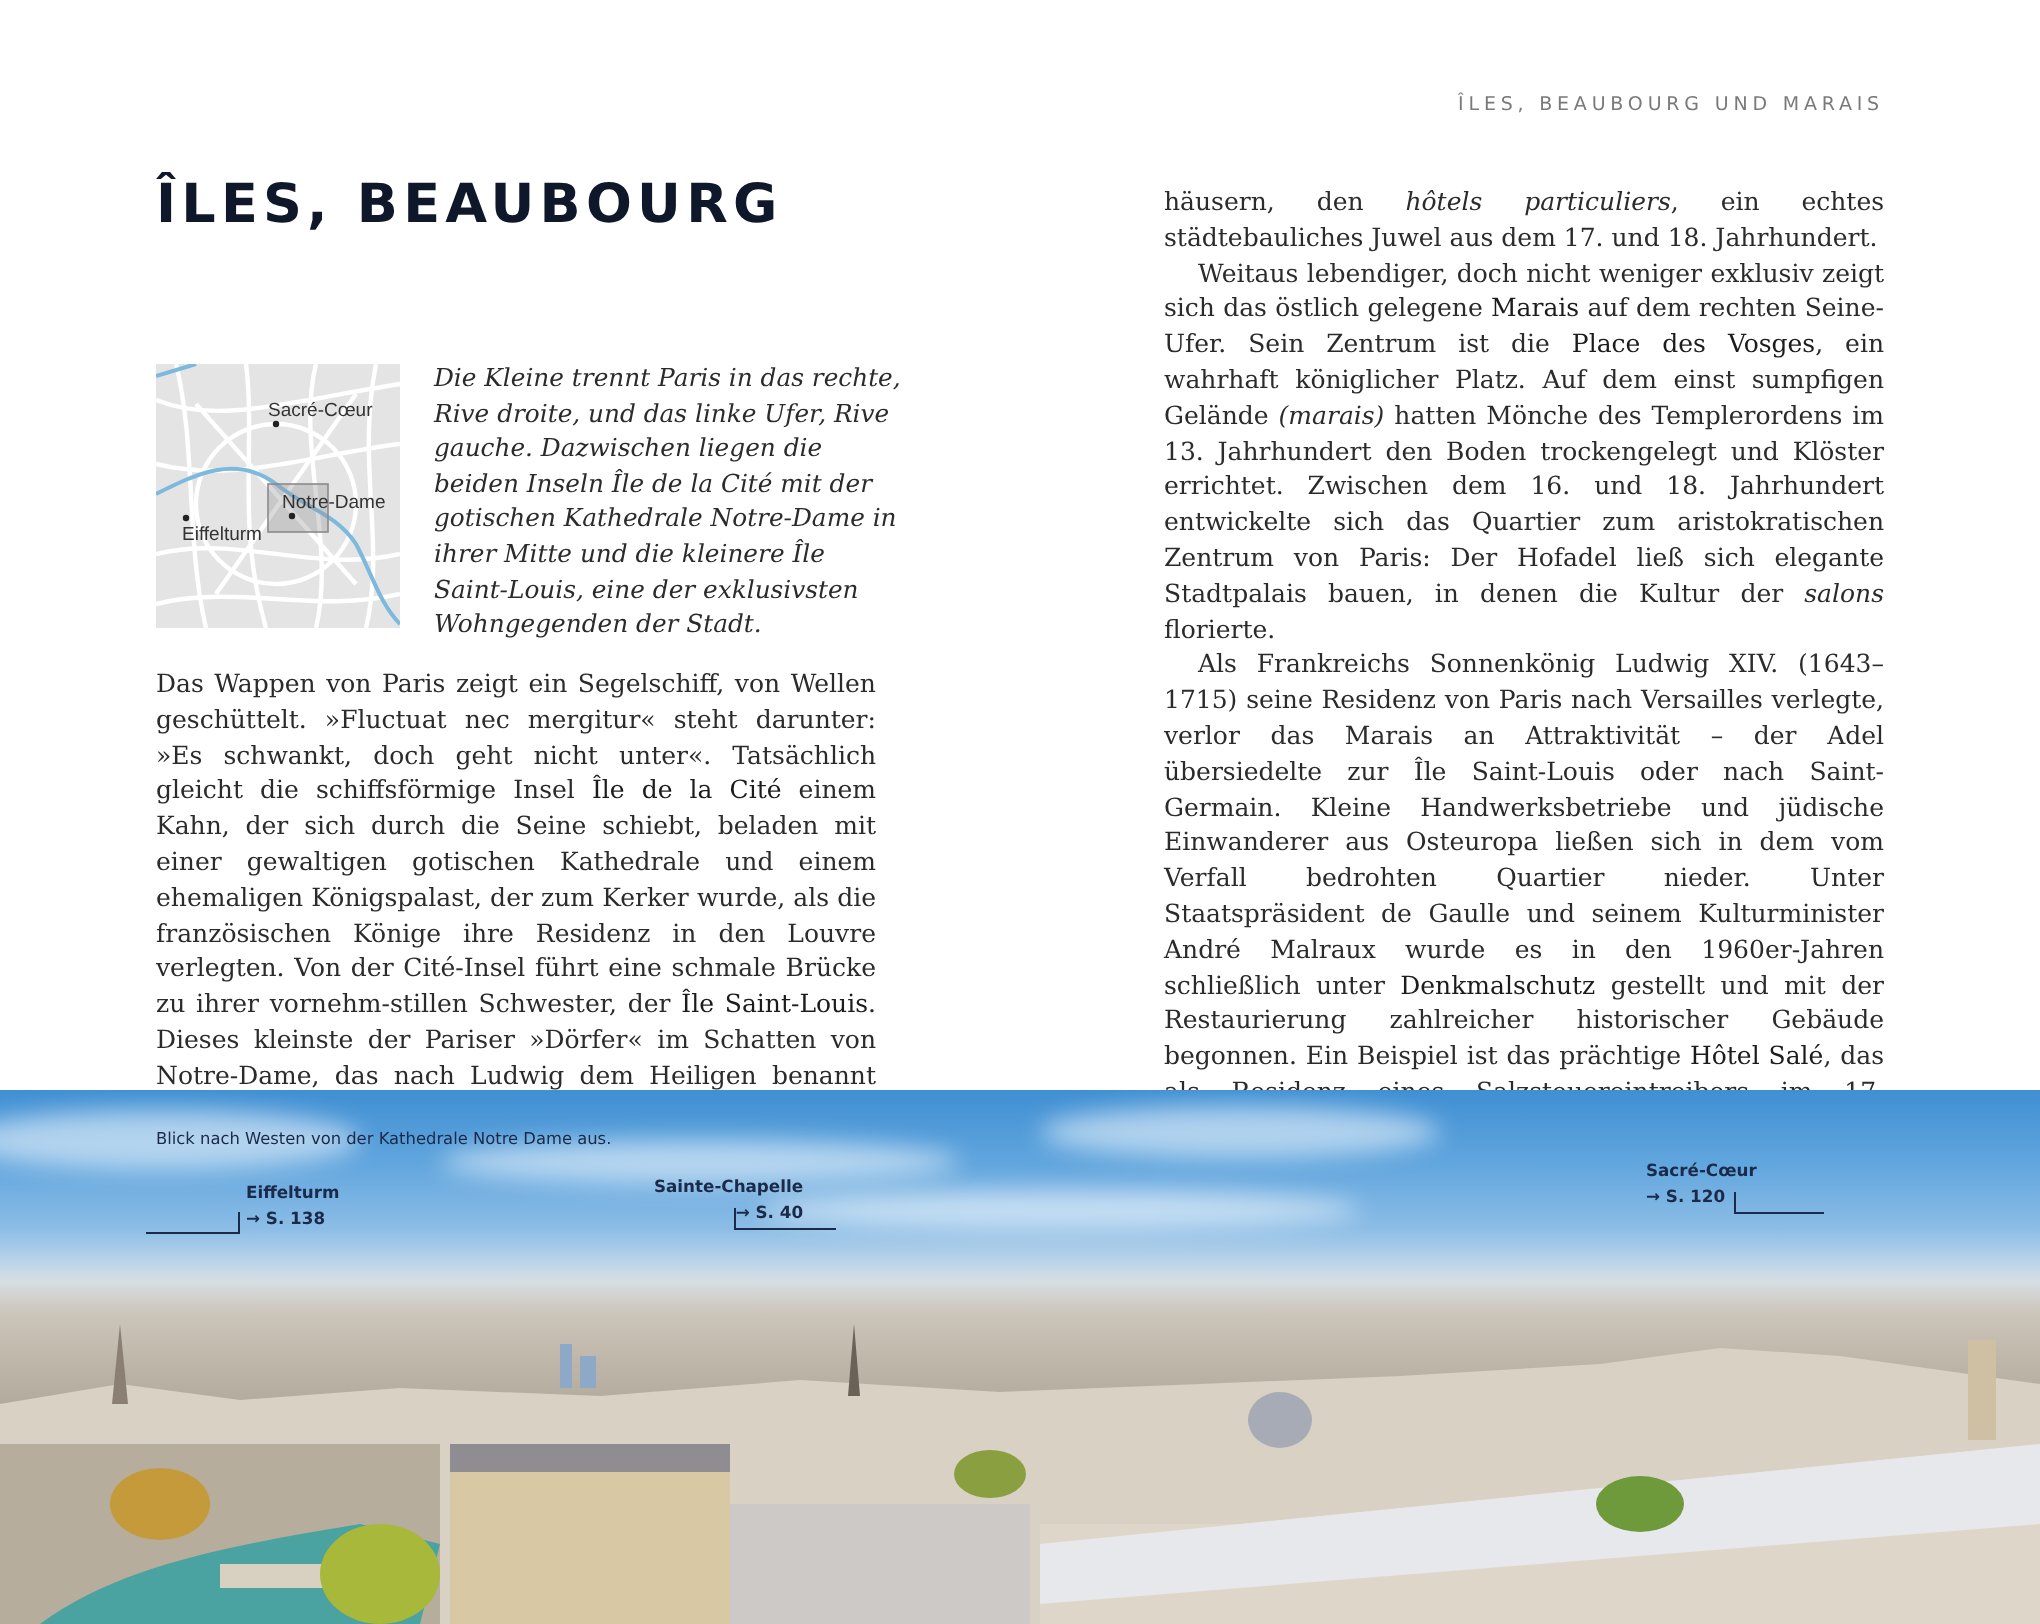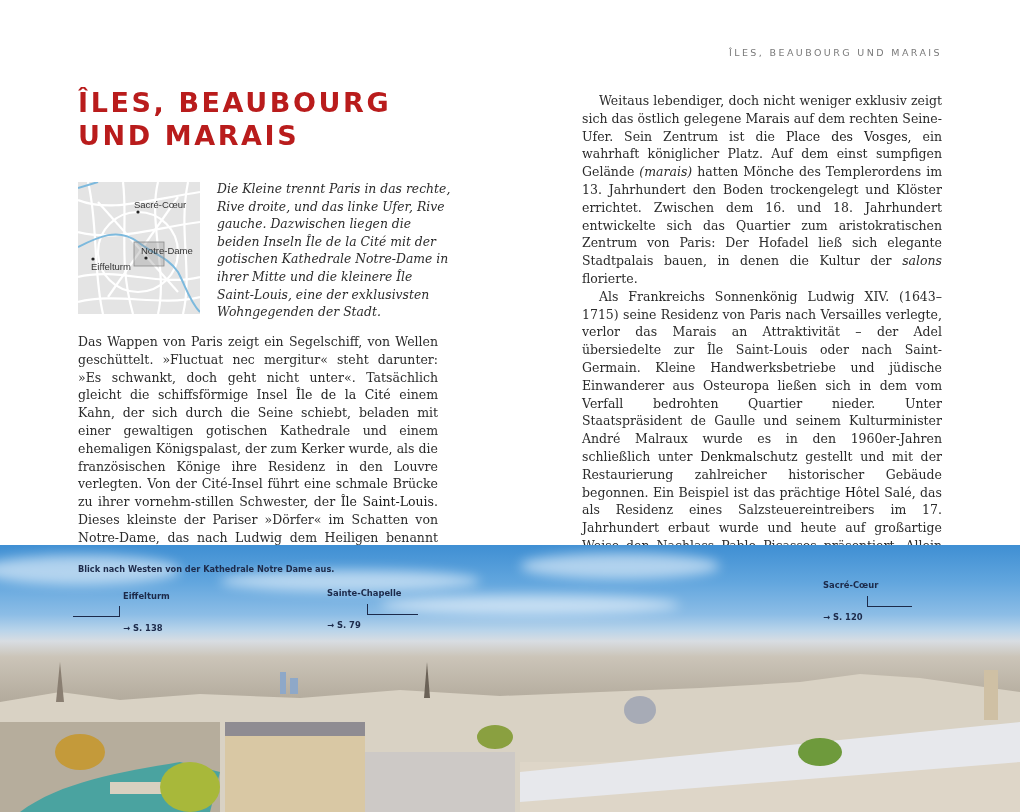--- a/index.html
+++ b/index.html
@@ -1,48 +1,47 @@
 <!DOCTYPE html>
 <html><head>
 <meta charset="utf-8">
 <style>
   html, body { margin:0; padding:0; }
   body { width:1020px; height:812px; position:relative; overflow:hidden; background:#ffffff; font-family:"DejaVu Serif", serif; color:#2a2a2a; }
   .running-head { position:absolute; top:47px; right:78px; font-family:"DejaVu Sans", sans-serif; font-size:9.5px; letter-spacing:2.4px; color:#7a7a7a; }
-  .chapter-title { position:absolute; left:78px; top:86px; width:380px; margin:0; font-family:"DejaVu Sans", sans-serif; font-weight:bold; font-size:27px; line-height:33px; letter-spacing:2.6px; color:#b91c1c; }
+  .chapter-title { position:absolute; left:78px; top:86px; width:380px; margin:0; font-family:"DejaVu Sans", sans-serif; font-weight:bold; font-size:27px; line-height:33px; letter-spacing:2.6px; color:#0f172a; }
   .intro { position:absolute; left:78px; top:180px; width:370px; height:135px; }
   .map { position:absolute; left:0; top:2px; width:122px; height:132px; background:#e4e4e4; overflow:hidden; }
   .map svg { position:absolute; left:0; top:0; }
   .intro-text { position:absolute; left:139px; top:0; width:235px; font-style:italic; font-size:12.4px; line-height:17.6px; color:#2b2b2b; }
   .col { position:absolute; font-size:12.5px; line-height:17.8px; text-align:justify; color:#2b2b2b; }
   .col p { margin:0; }
   .col p.indent { text-indent:17px; }
   .col-left { left:78px; top:333px; width:360px; }
   .col-right { left:582px; top:92px; width:360px; }
   b { font-weight:normal; color:#1c1c1c; }
   i { font-style:italic; }
   .photo { position:absolute; left:0; top:545px; width:1020px; height:267px; overflow:hidden;
     background:linear-gradient(180deg,#3f8fd3 0%,#62a6de 14%,#8cbde6 26%,#b9d4ea 32%,#d8dde2 36%,#cbc4b8 42%,#b8b0a2 55%,#a39a8c 70%,#8c877c 100%); }
   .cloud { position:absolute; background:rgba(255,255,255,0.55); border-radius:50%; filter:blur(6px); }
   .skyline { position:absolute; left:0; bottom:0; }
-  .caption { position:absolute; left:78px; top:564px; font-family:"DejaVu Sans", sans-serif; font-weight:bold; font-size:8.2px; color:#1c2a4a; }
+  .caption { position:absolute; left:78px; top:564px; font-family:"DejaVu Sans", sans-serif; font-weight:normal; font-size:8.2px; color:#1c2a4a; }
   .callout { position:absolute; font-family:"DejaVu Sans", sans-serif; font-weight:bold; font-size:8.4px; line-height:13px; color:#1c2a4a; }
-  .callout .ref { display:block;margin-top:19px; }
+  .callout .ref { display:block; }
   .leader { position:absolute; border-bottom:1px solid #1c2a4a; }
   .leader.lft { border-right:1px solid #1c2a4a; }
   .leader.rgt { border-left:1px solid #1c2a4a; }
 </style>
 </head>
 <body>
 
 <div class="running-head" style="text-transform:uppercase;text-align:right;">Îles, Beaubourg und Marais</div>
 
 <h1 class="chapter-title">
   <span>ÎLES, BEAUBOURG</span><br>
-  <span>UND MARAIS</span>
 </h1>
 
 <div class="intro">
   <div class="map">
     <svg width="122" height="132" viewBox="0 0 122 132">
       <g stroke="#ffffff" stroke-width="2.2" fill="none">
         <path d="M0 18 C30 30 60 20 122 10"></path>
         <path d="M0 50 C40 60 80 45 122 40"></path>
         <path d="M10 0 C20 40 15 90 25 132"></path>
         <path d="M45 0 C50 40 40 80 55 132"></path>
@@ -66,20 +65,21 @@
     </svg>
   </div>
   <div class="intro-text">Die Kleine trennt Paris in das rechte, Rive droite, und das linke Ufer, Rive gauche. Dazwischen liegen die beiden Inseln Île de la Cité mit der gotischen Kathedrale Notre-Dame in ihrer Mitte und die kleinere Île Saint-Louis, eine der exklusivsten Wohngegenden der Stadt.</div>
 </div>
 
 <div class="col col-left">
   <p><span>Das Wappen von Paris zeigt ein Segelschiff, von Wellen geschüttelt. »Fluctuat nec mergitur« steht darunter: »Es schwankt, doch geht nicht unter«. Tatsächlich gleicht die schiffsförmige Insel </span><b>Île de la Cité</b><span> einem Kahn, der sich durch die Seine schiebt, beladen mit einer gewaltigen gotischen Kathedrale und einem ehemaligen Königspalast, der zum Kerker wurde, als die französischen Könige ihre Residenz in den Louvre verlegten. Von der Cité-Insel führt eine schmale Brücke zu ihrer vornehm-stillen Schwester, der </span><b>Île Saint-Louis</b><span>. Dieses kleinste der Pariser »Dörfer« im Schatten von Notre-Dame, das nach Ludwig dem Heiligen benannt wurde, ist mit seinen Herren-</span></p>
 </div>
 
 <div class="col col-right">
+  <p><span>häusern, den </span><i>hôtels particuliers</i><span>, ein echtes städtebauliches Juwel aus dem 17. und 18. Jahrhundert.</span></p>
   <p class="indent"><span>Weitaus lebendiger, doch nicht weniger exklusiv zeigt sich das östlich gelegene </span><b>Marais</b><span> auf dem rechten Seine-Ufer. Sein Zentrum ist die </span><b>Place des Vosges</b><span>, ein wahrhaft königlicher Platz. Auf dem einst sumpfigen Gelände </span><i>(marais)</i><span> hatten Mönche des Templerordens im 13. Jahrhundert den Boden trockengelegt und Klöster errichtet. Zwischen dem 16. und 18. Jahrhundert entwickelte sich das Quartier zum aristokratischen Zentrum von Paris: Der Hofadel ließ sich elegante Stadtpalais bauen, in denen die Kultur der </span><i>salons</i><span> florierte.</span></p>
   <p class="indent"><span>Als Frankreichs Sonnenkönig Ludwig XIV. (1643–1715) seine Residenz von Paris nach Versailles verlegte, verlor das Marais an Attraktivität – der Adel übersiedelte zur Île Saint-Louis oder nach Saint-Germain. Kleine Handwerksbetriebe und jüdische Einwanderer aus Osteuropa ließen sich in dem vom Verfall bedrohten Quartier nieder. Unter Staatspräsident de Gaulle und seinem Kulturminister André Malraux wurde es in den 1960er-Jahren schließlich unter </span><b>Denkmalschutz</b><span> gestellt und mit der Restaurierung zahlreicher historischer Gebäude begonnen. Ein Beispiel ist das prächtige </span><b>Hôtel Salé</b><span>, das als Residenz eines Salzsteuereintreibers im 17. Jahrhundert erbaut wurde und heute auf großartige Weise den Nachlass Pablo Picassos präsentiert. Allein der alte Adelspalast ist sehenswert, weil er so vorbildlich renoviert wurde.</span></p>
 </div>
 
 <div class="photo">
   <div class="cloud" style="left:-20px;top:10px;width:200px;height:30px;"></div>
   <div class="cloud" style="left:220px;top:25px;width:260px;height:22px;"></div>
   <div class="cloud" style="left:520px;top:8px;width:200px;height:26px;"></div>
   <div class="cloud" style="left:380px;top:50px;width:300px;height:20px;"></div>
   <svg class="skyline" width="1020" height="200" viewBox="0 0 1020 200">
@@ -107,20 +107,20 @@
   <div class="leader rgt" style="left:367px;top:59px;width:50px;height:10px;"></div>
   <div class="leader rgt" style="left:867px;top:51px;width:44px;height:10px;"></div>
 </div>
 
 <div class="caption">Blick nach Westen von der Kathedrale Notre Dame aus.</div>
 
 <div class="callout" style="left:123px;top:590px;">
   <span>Eiffelturm</span>
   <span class="ref">→ S. 138</span>
 </div>
-<div class="callout" style="left:327px;top:587px;">
+<div class="callout" style="left:327px;top:587px;text-align:right;">
   <span>Sainte-Chapelle</span>
-  <span class="ref">→ S. 79</span>
+  <span class="ref">→ S. 40</span>
 </div>
 <div class="callout" style="left:823px;top:579px;">
   <span>Sacré-Cœur</span>
   <span class="ref">→ S. 120</span>
 </div>
 
 </body></html>

